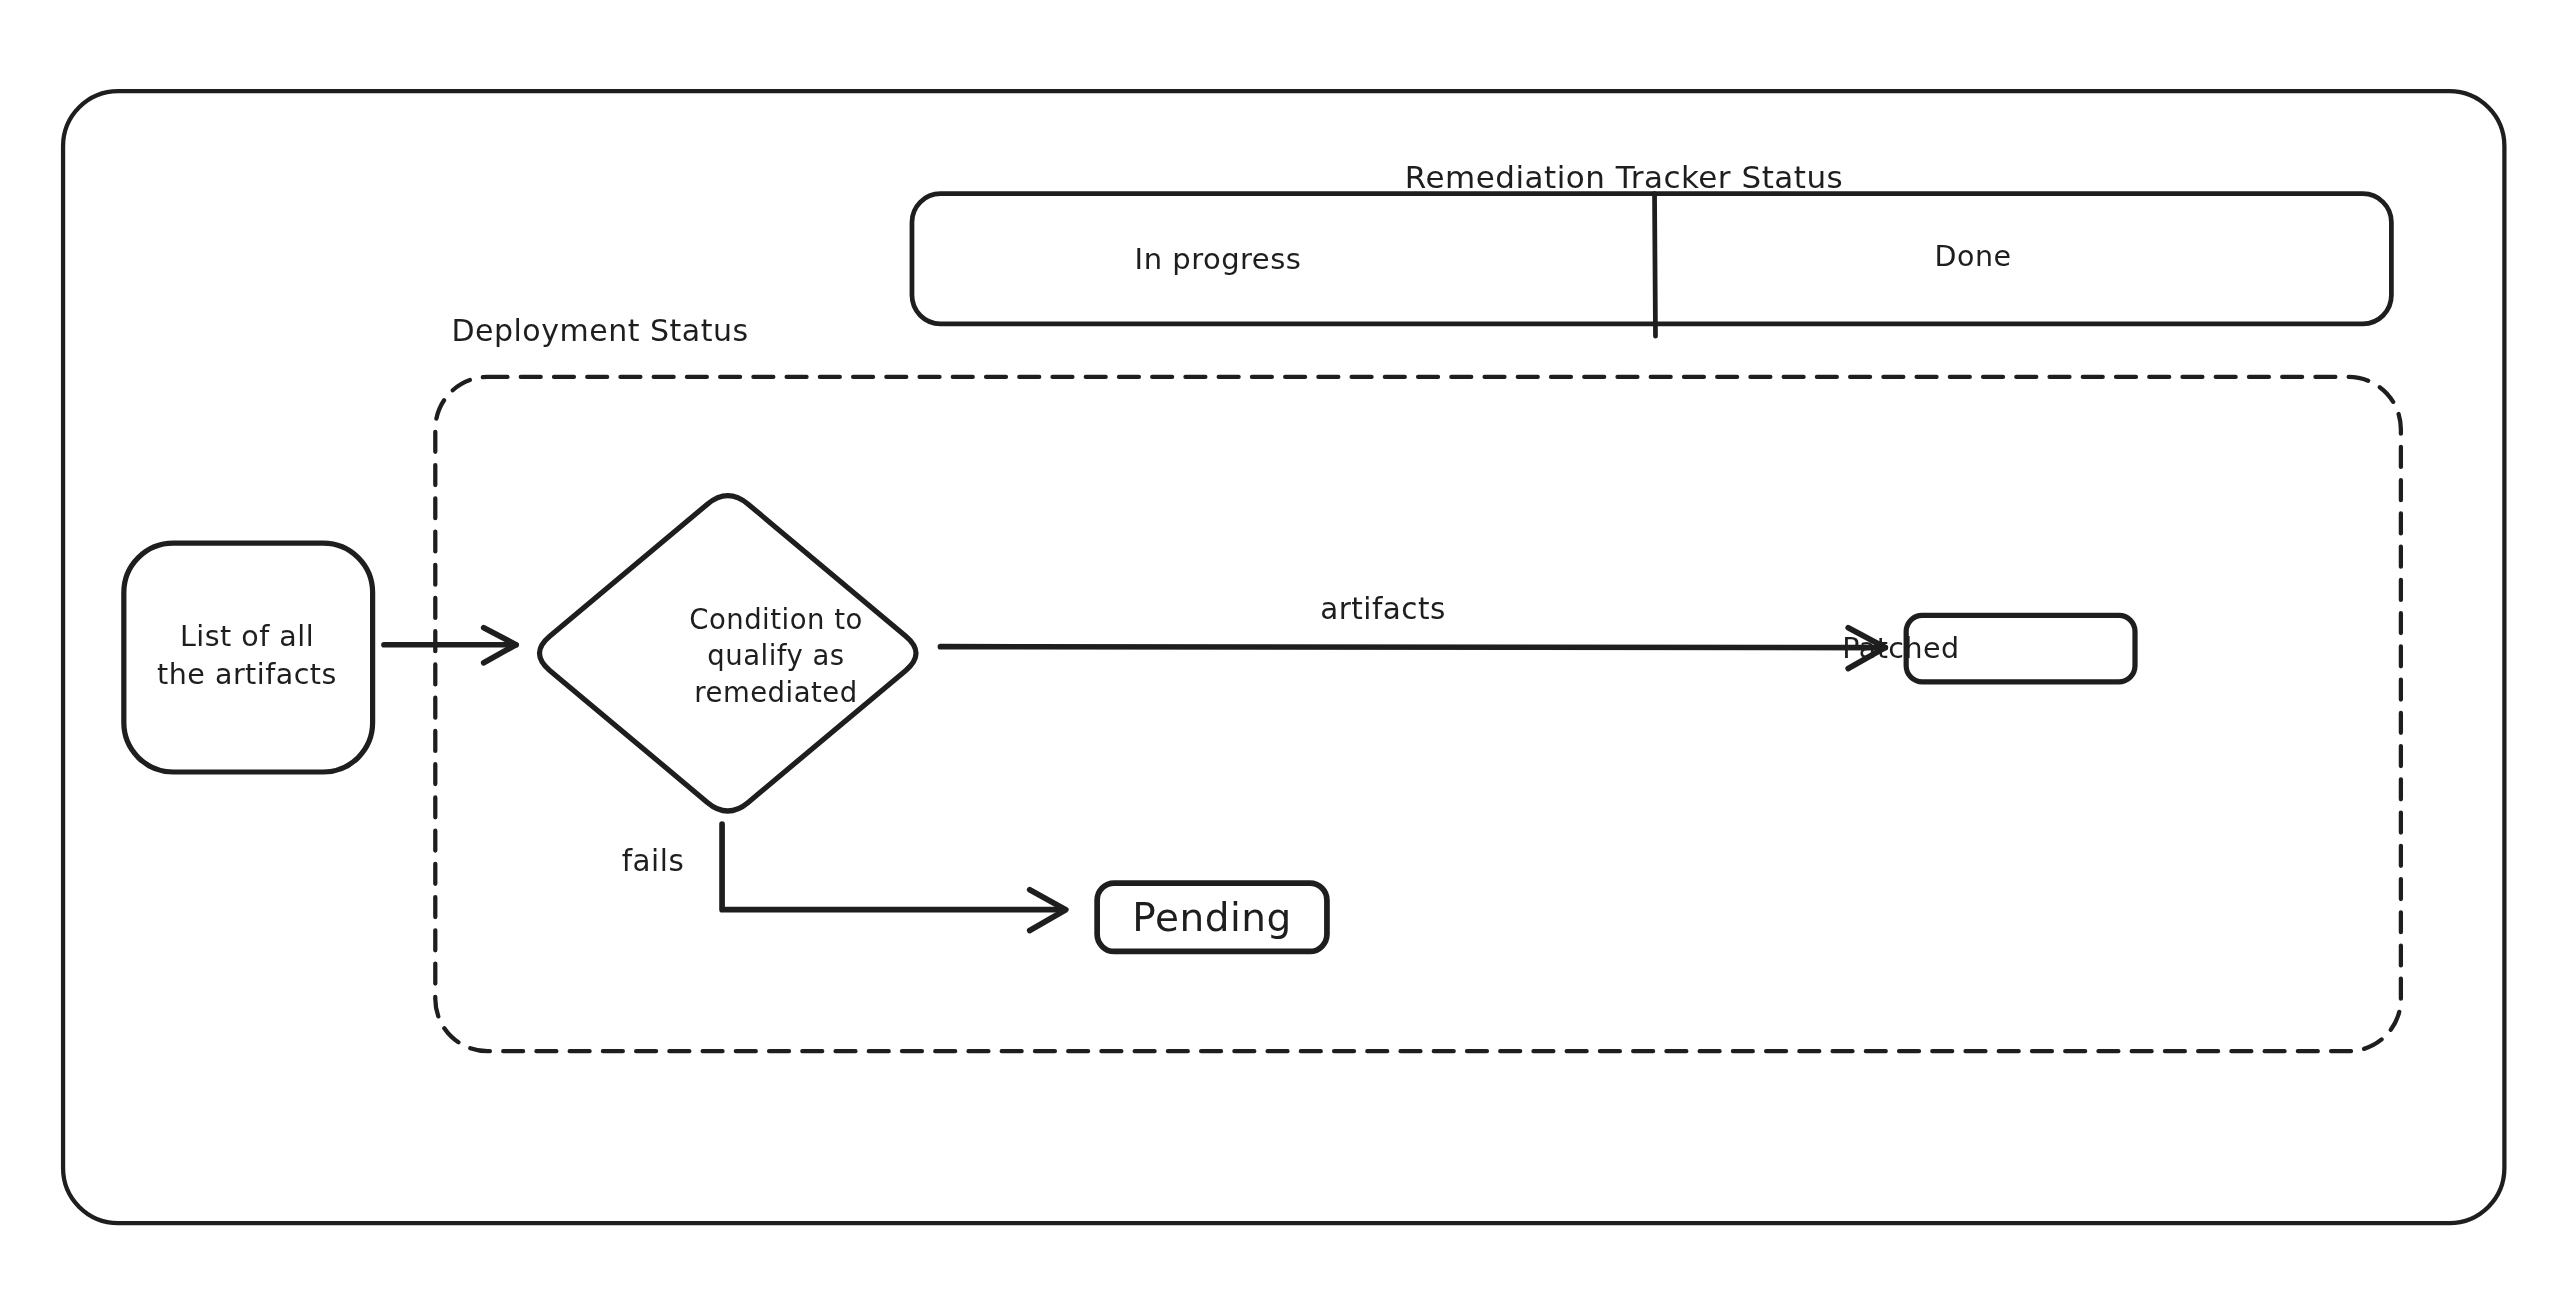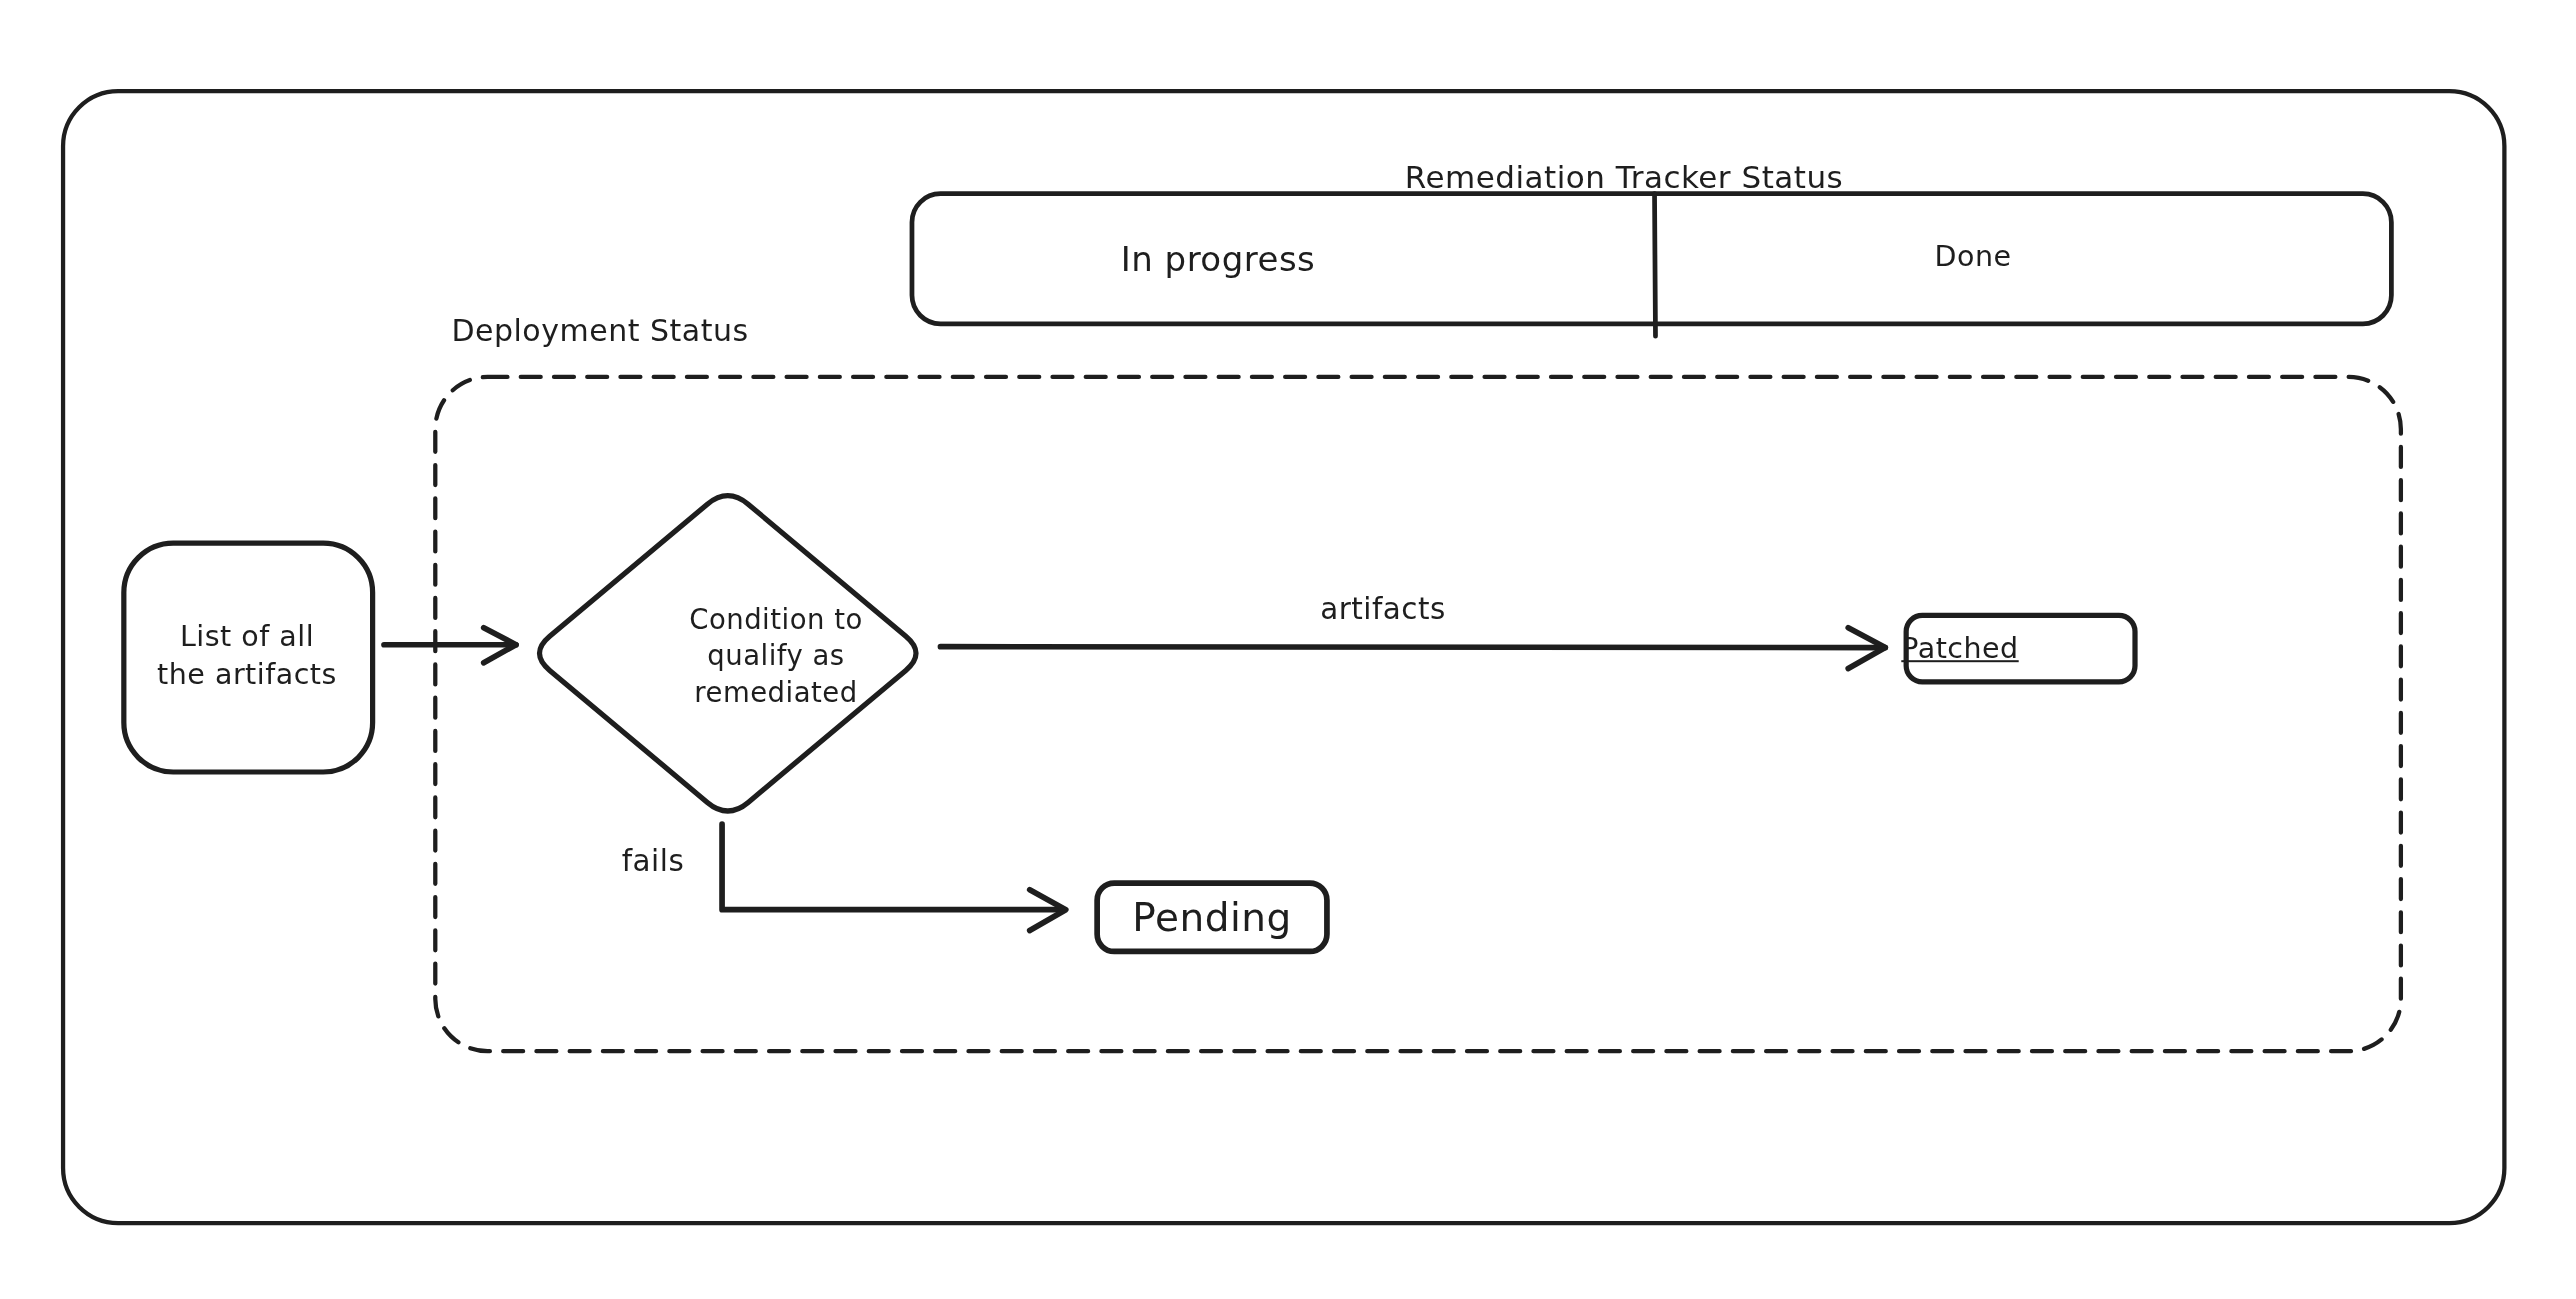--- a/index.html
+++ b/index.html
@@ -26,27 +26,27 @@
     position: absolute;
     transform: translate(-50%, -50%);
     color: #1e1e1e;
     text-align: center;
     white-space: pre-line;
     font-family: "DejaVu Sans", sans-serif;
     line-height: 1.32;
     letter-spacing: 0.5px;
   }
   .title        { left: 1624px; top: 177px;  font-size: 31px; }
-  .in-progress  { left: 1218px; top: 259px;  font-size: 34px; }
+  .in-progress  { left: 1218px; top: 259px;  font-size: 29px; }
   .done         { left: 1973px; top: 257px;  font-size: 28.5px; }
   .deploy-label { left: 600px;  top: 331px;  font-size: 30px; }
   .artifacts    { left: 247px;  top: 656px;  font-size: 28.5px; }
   .condition    { left: 728px;  top: 655px;  font-size: 27.5px; margin-left: 48px; }
   .succeeds     { left: 1383px; top: 609px;  font-size: 29.4px; }
-  .patched      { left: 1960px; top: 649px;  font-size: 28.5px; text-decoration: underline; }
+  .patched      { left: 1901px; top: 649px;  font-size: 28.5px; }
   .fails        { left: 653px;  top: 861px;  font-size: 29.4px; }
   .pending      { left: 1212px; top: 918px;  font-size: 39px; }
 </style>
 </head>
 <body>
 
 <div class="canvas">
 
   <svg class="shape-layer" viewBox="0 0 2712 1368" fill="none" stroke="#1e1e1e" stroke-linecap="round" stroke-linejoin="round">
 

